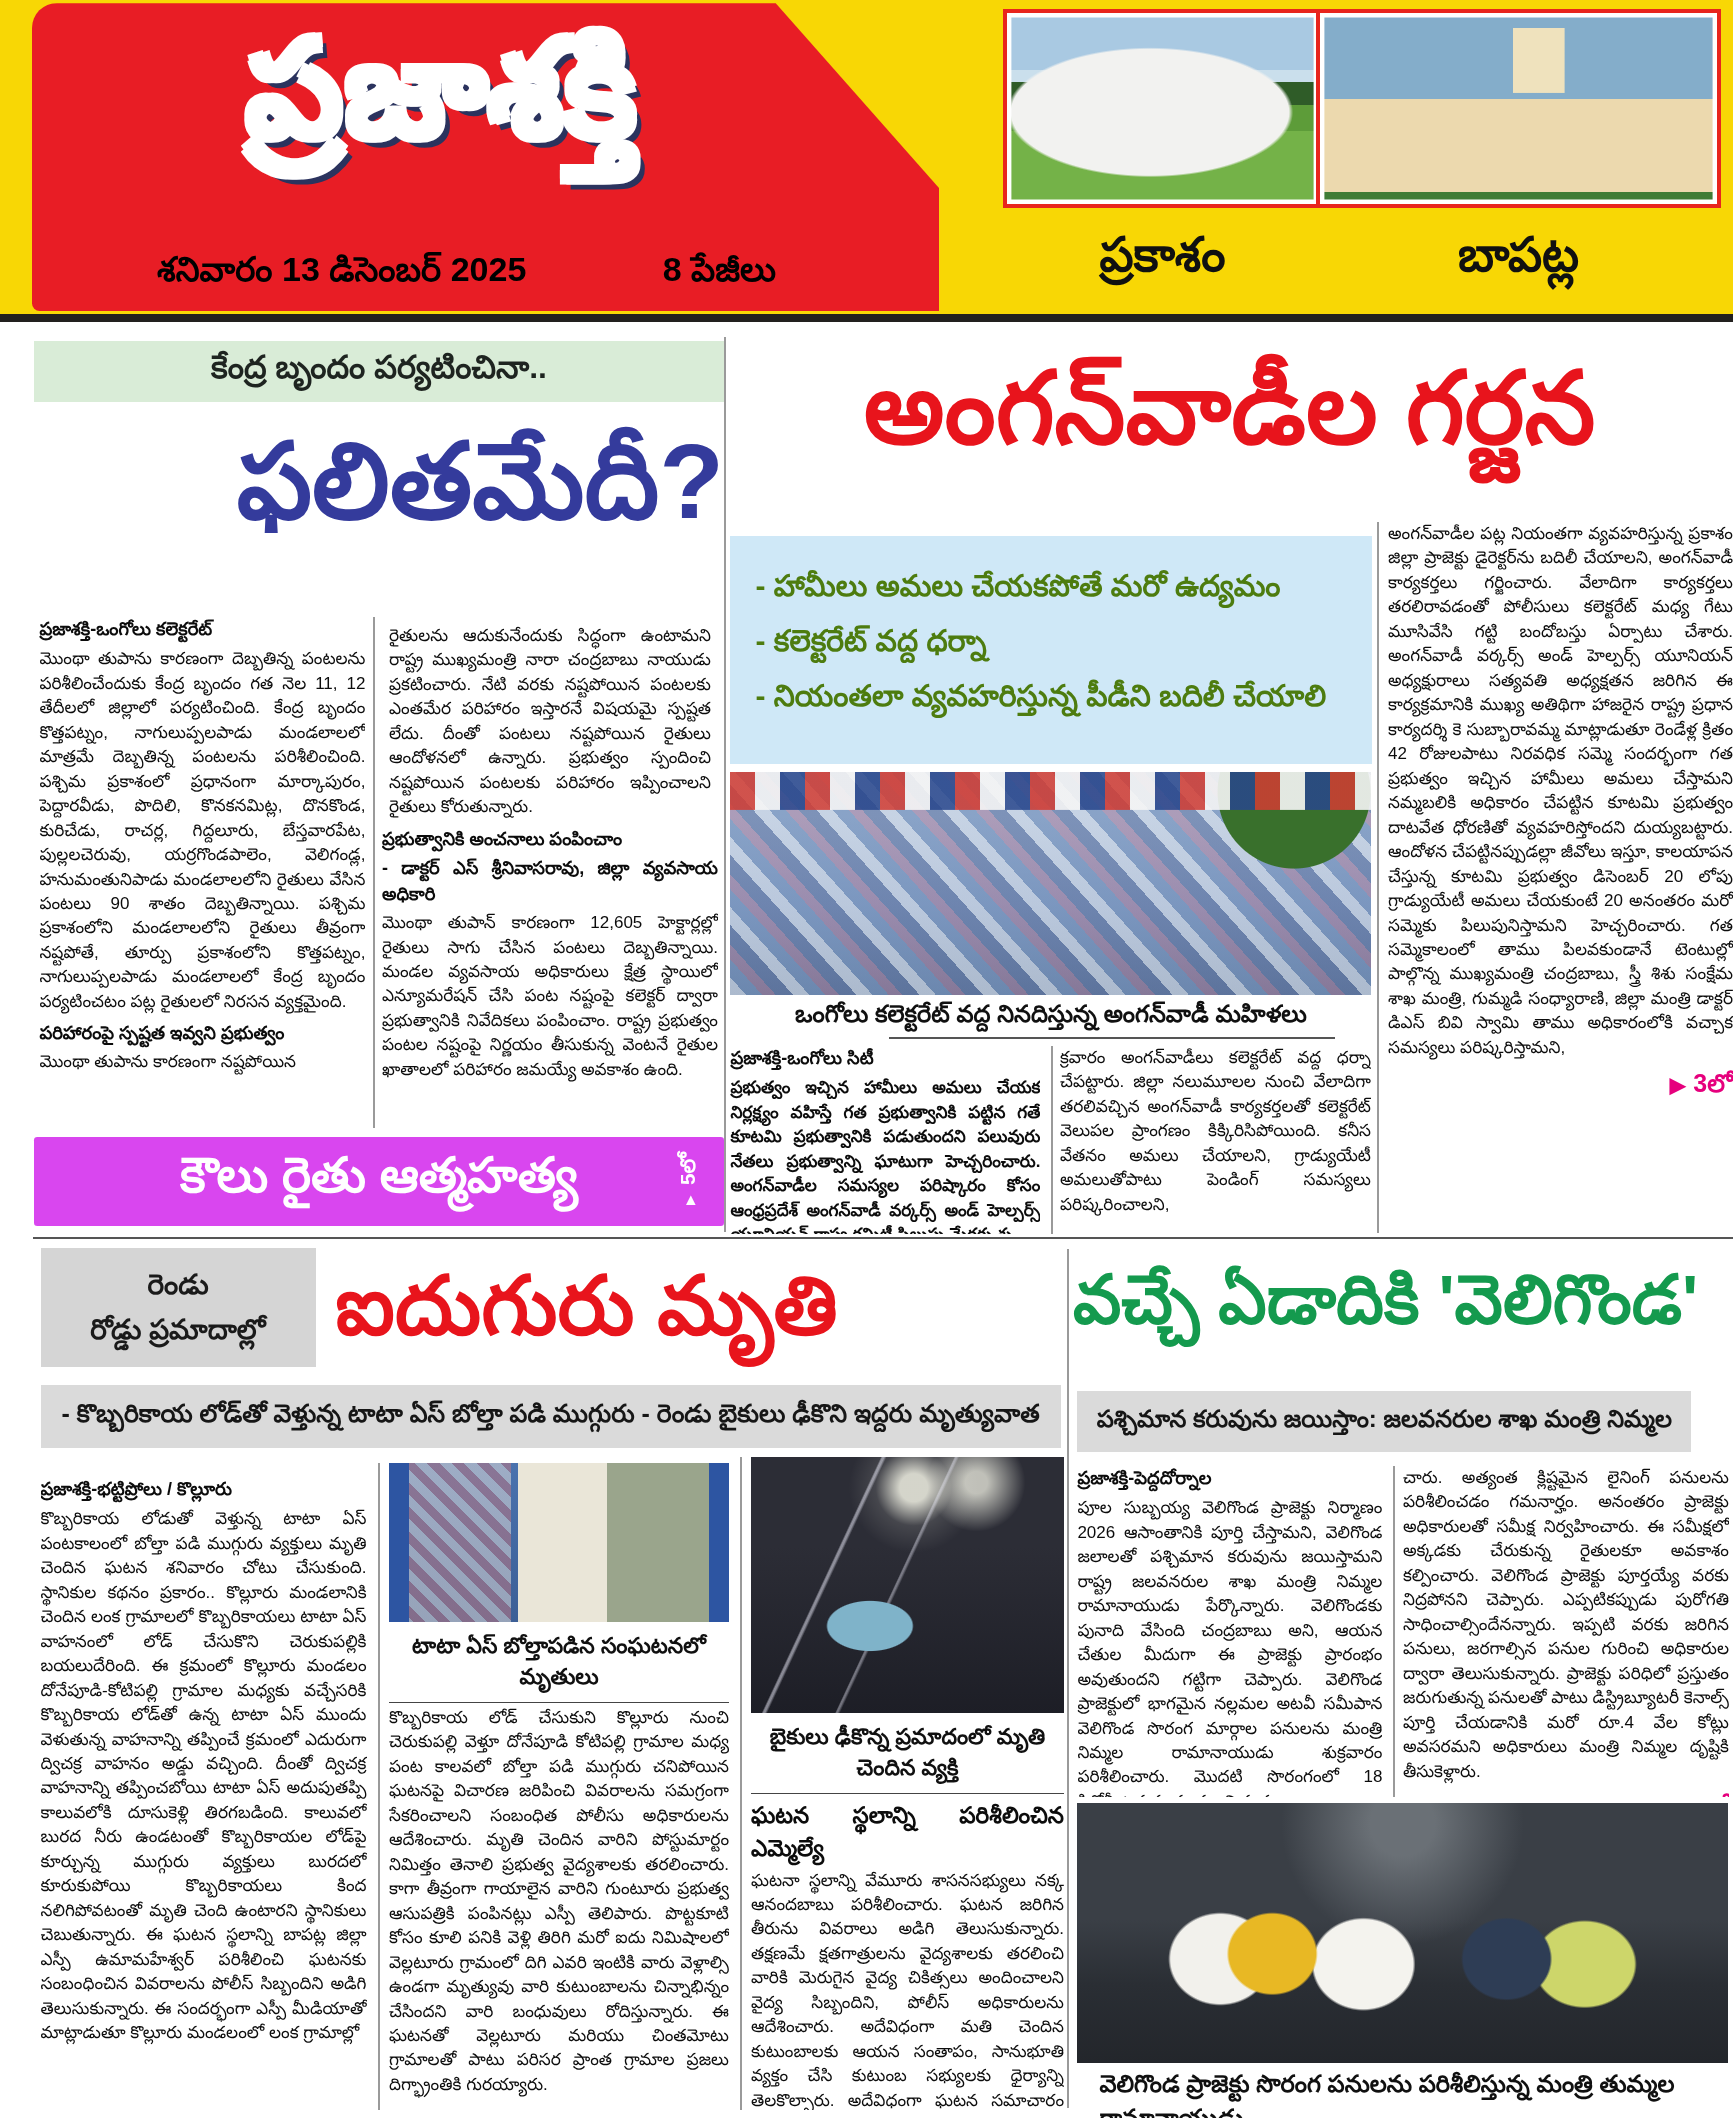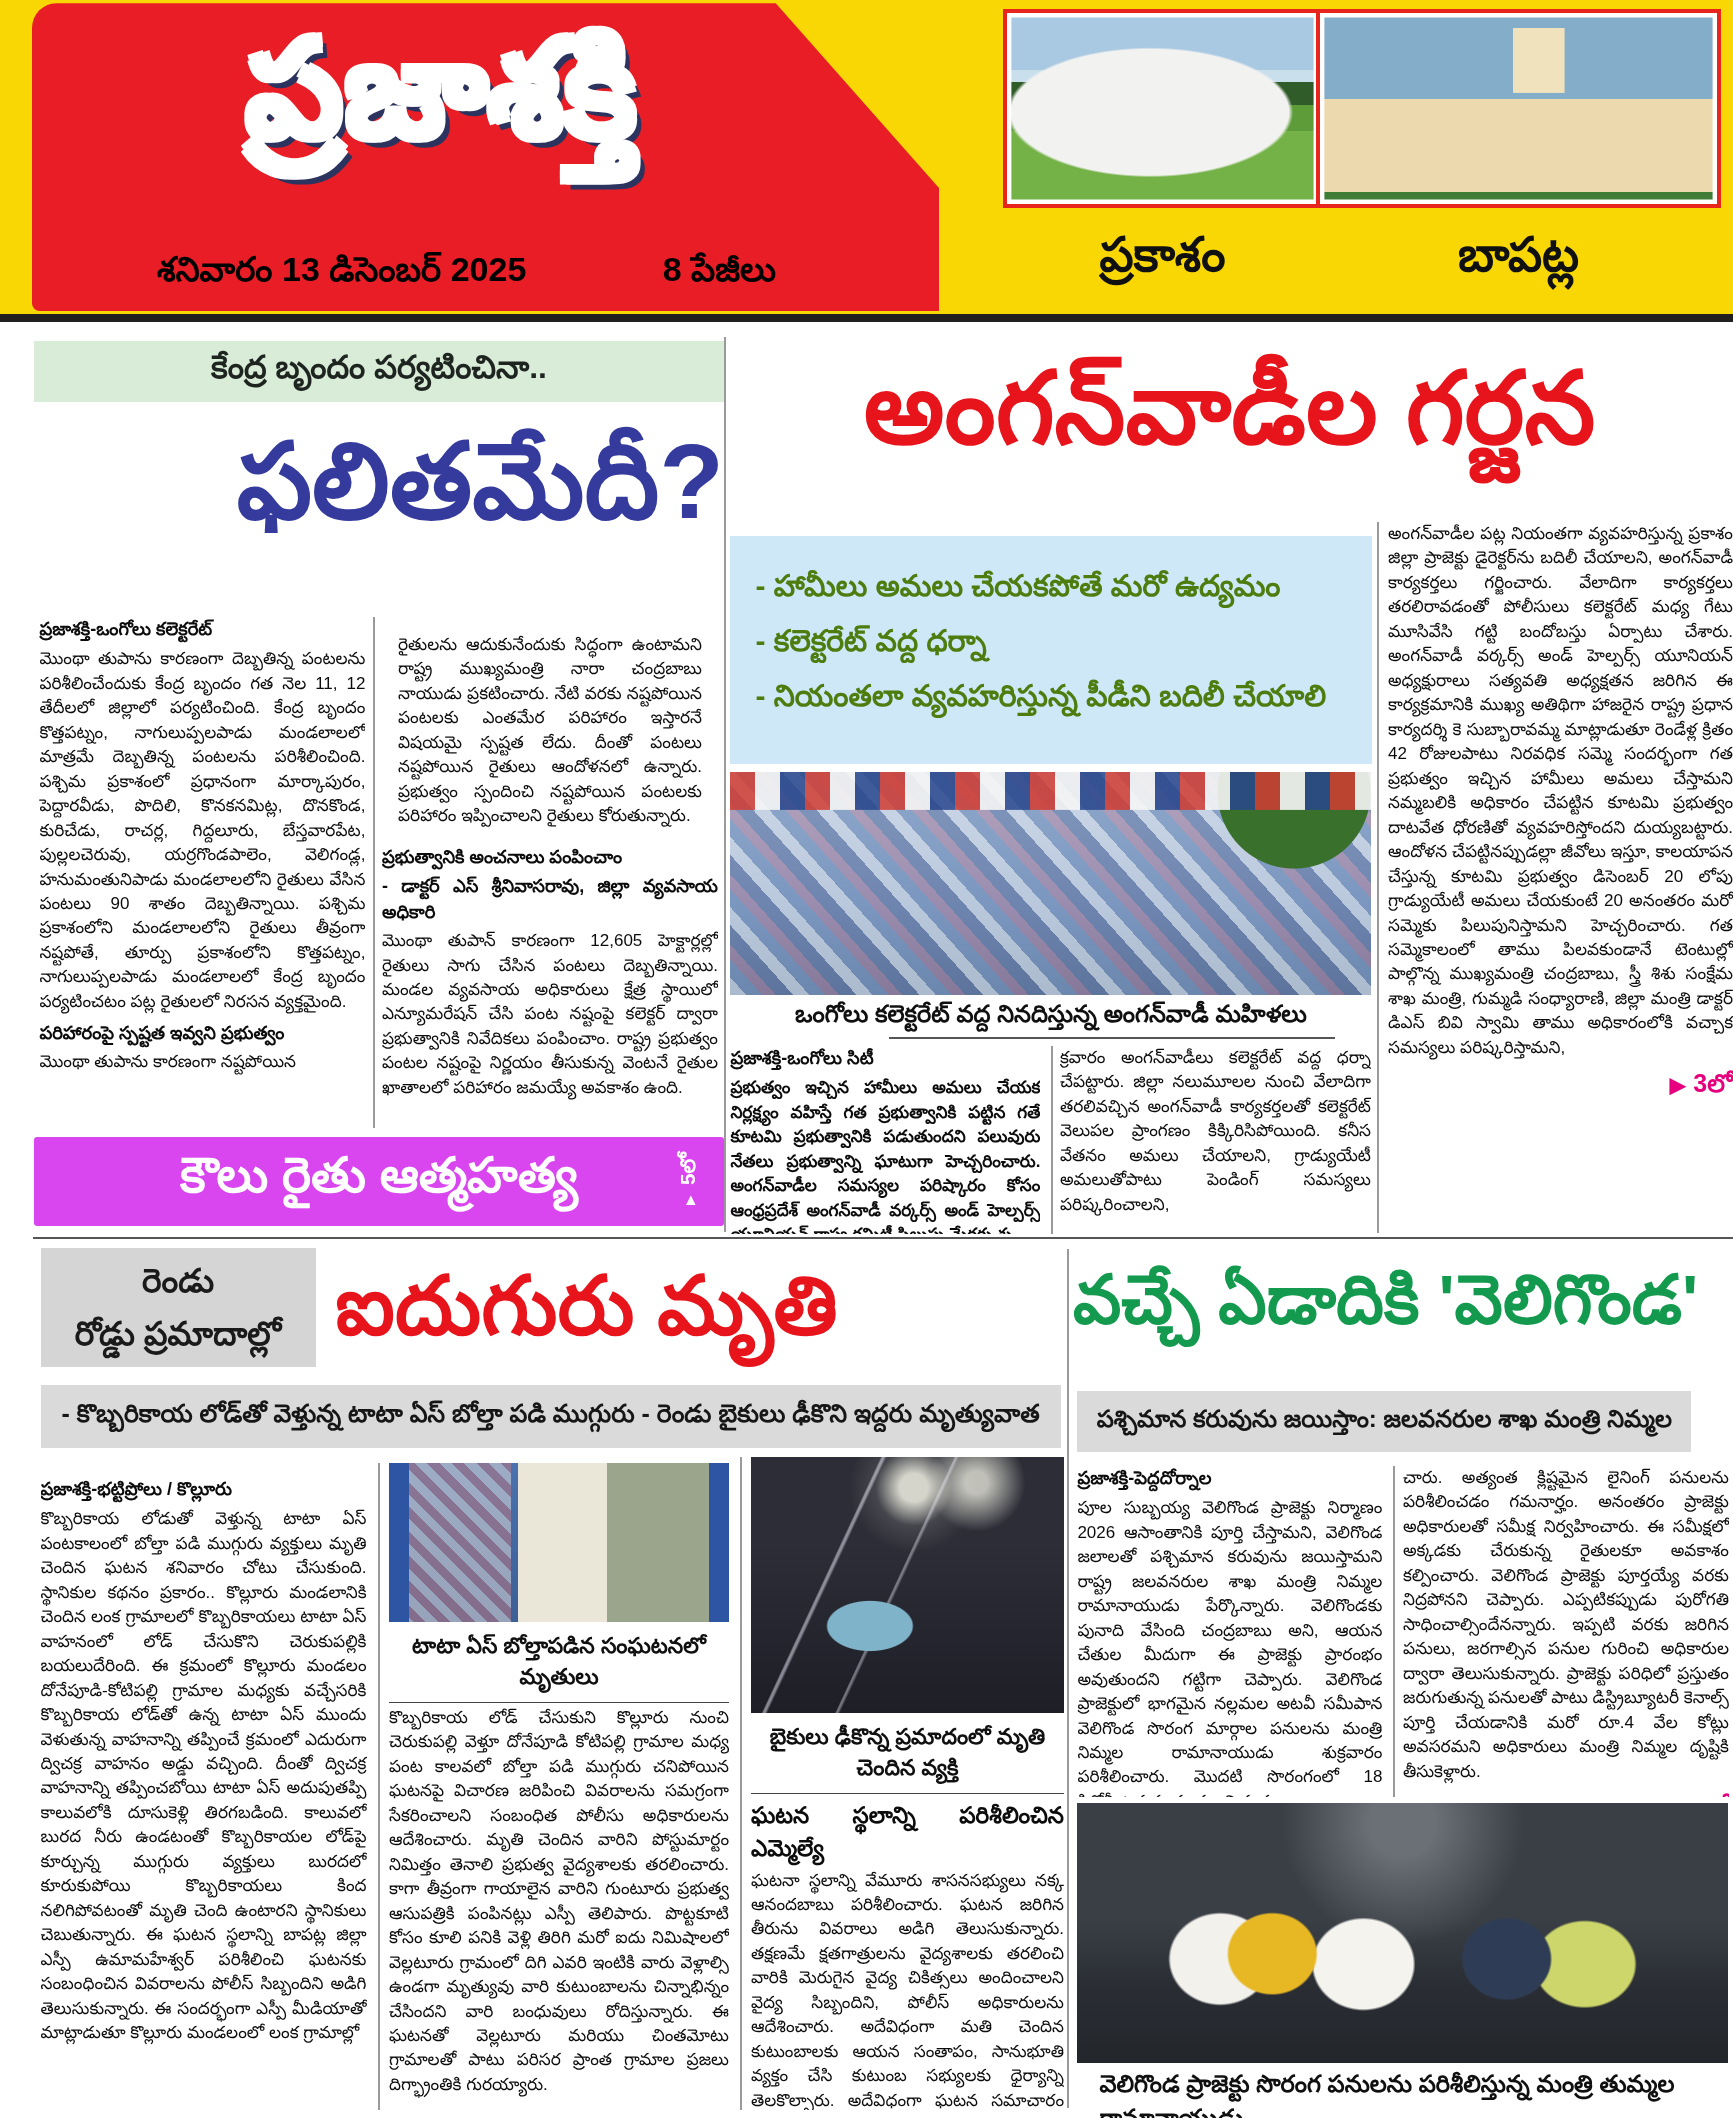--- a/index.html
+++ b/index.html
@@ -101,21 +101,21 @@
   .s2-caprule{position:absolute;left:163px;top:704px;width:446px;}
   .s2 .c1{left:4.4px;top:713px;width:310px;height:188px;}
   .s2 .c2{left:334px;top:713px;width:311px;height:188px;}
   .s2 .c3{left:662px;top:189px;width:345px;height:711px;}
   .s2-lead{font-weight:bold;}
 
   
   .s3{position:absolute;left:34px;top:1243px;width:1032px;height:874px;}
   .s3-label{position:absolute;left:6.5px;top:5.4px;width:275px;height:119px;background:#d5d5d5;
             display:flex;align-items:center;justify-content:center;text-align:center;
-            font-size:33px;font-weight:bold;color:#1a1a1a;white-space:pre-line;line-height:1.6;}
+            font-size:28px;font-weight:bold;color:#1a1a1a;white-space:pre-line;line-height:1.6;}
   .s3-head{position:absolute;left:294px;top:14px;width:517px;text-align:center;
            font-size:82px;font-weight:bold;color:#e8141c;line-height:1.2;}
   .s3-sub{position:absolute;left:6.5px;top:142px;width:1020px;height:63px;background:#dadada;
           box-sizing:border-box;display:flex;align-items:center;justify-content:center;
           font-size:25px;font-weight:bold;color:#161616;}
   .s3 .c1{left:6.5px;top:234px;width:326px;height:631px;}
   .s3 .c2{left:355px;top:220px;width:340px;height:647px;}
   .s3 .c3{left:717px;top:214px;width:313px;height:653px;}
   .s3-photo1{width:340px;height:159px;}
   .s3-photo2{width:313px;height:256px;}
@@ -162,21 +162,21 @@
     <div class="s1-kicker">కేంద్ర బృందం పర్యటించినా..</div>
     <h1 class="s1-head" style="margin:0;text-align:right;">ఫలితమేదీ?</h1>
     <div class="col c1 body-txt">
       <div class="byline">ప్రజాశక్తి-ఒంగోలు కలెక్టరేట్</div>
       <p style="margin:0;">మొంథా తుపాను కారణంగా దెబ్బతిన్న పంటలను పరిశీలించేందుకు కేంద్ర బృందం గత నెల 11, 12 తేదీలలో జిల్లాలో పర్యటించింది. కేంద్ర బృందం కొత్తపట్నం, నాగులుప్పలపాడు మండలాలలో మాత్రమే దెబ్బతిన్న పంటలను పరిశీలించింది. పశ్చిమ ప్రకాశంలో ప్రధానంగా మార్కాపురం, పెద్దారవీడు, పొదిలి, కొనకనమిట్ల, దొనకొండ, కురిచేడు, రాచర్ల, గిద్దలూరు, బేస్తవారపేట, పుల్లలచెరువు, యర్రగొండపాలెం, వెలిగండ్ల, హనుమంతునిపాడు మండలాలలోని రైతులు వేసిన పంటలు 90 శాతం దెబ్బతిన్నాయి. పశ్చిమ ప్రకాశంలోని మండలాలలోని రైతులు తీవ్రంగా నష్టపోతే, తూర్పు ప్రకాశంలోని కొత్తపట్నం, నాగులుప్పలపాడు మండలాలలో కేంద్ర బృందం పర్యటించటం పట్ల రైతులలో నిరసన వ్యక్తమైంది.</p>
       <div class="subhead">పరిహారంపై స్పష్టత ఇవ్వని ప్రభుత్వం</div>
       <p style="margin:0;">మొంథా తుపాను కారణంగా నష్టపోయిన</p>
     </div>
     <div class="vr" style="left:339px;top:284px;height:511px;"></div>
     <div class="col c2 body-txt">
-      <p style="margin:16px;">రైతులను ఆదుకునేందుకు సిద్ధంగా ఉంటామని రాష్ట్ర ముఖ్యమంత్రి నారా చంద్రబాబు నాయుడు ప్రకటించారు. నేటి వరకు నష్టపోయిన పంటలకు ఎంతమేర పరిహారం ఇస్తారనే విషయమై స్పష్టత లేదు. దీంతో పంటలు నష్టపోయిన రైతులు ఆందోళనలో ఉన్నారు. ప్రభుత్వం స్పందించి నష్టపోయిన పంటలకు పరిహారం ఇప్పించాలని రైతులు కోరుతున్నారు.</p>
+      <p style="margin:7px;">రైతులను ఆదుకునేందుకు సిద్ధంగా ఉంటామని రాష్ట్ర ముఖ్యమంత్రి నారా చంద్రబాబు నాయుడు ప్రకటించారు. నేటి వరకు నష్టపోయిన పంటలకు ఎంతమేర పరిహారం ఇస్తారనే విషయమై స్పష్టత లేదు. దీంతో పంటలు నష్టపోయిన రైతులు ఆందోళనలో ఉన్నారు. ప్రభుత్వం స్పందించి నష్టపోయిన పంటలకు పరిహారం ఇప్పించాలని రైతులు కోరుతున్నారు.</p>
       <div class="subhead">ప్రభుత్వానికి అంచనాలు పంపించాం</div>
       <div class="subhead" style="margin-top:0;">- డాక్టర్ ఎస్ శ్రీనివాసరావు, జిల్లా వ్యవసాయ అధికారి</div>
       <p style="margin:0;">మొంథా తుపాన్ కారణంగా 12,605 హెక్టార్లల్లో రైతులు సాగు చేసిన పంటలు దెబ్బతిన్నాయి. మండల వ్యవసాయ అధికారులు క్షేత్ర స్థాయిలో ఎన్యూమరేషన్ చేసి పంట నష్టంపై కలెక్టర్ ద్వారా ప్రభుత్వానికి నివేదికలు పంపించాం. రాష్ట్ర ప్రభుత్వం పంటల నష్టంపై నిర్ణయం తీసుకున్న వెంటనే రైతుల ఖాతాలలో పరిహారం జమయ్యే అవకాశం ఉంది.</p>
     </div>
     <div class="s1-banner">
       <span>కౌలు రైతు ఆత్మహత్య</span>
       <span class="s1-bref">
         <span class="rot">5లో</span>
         <span class="tri">▲</span>
       </span>

